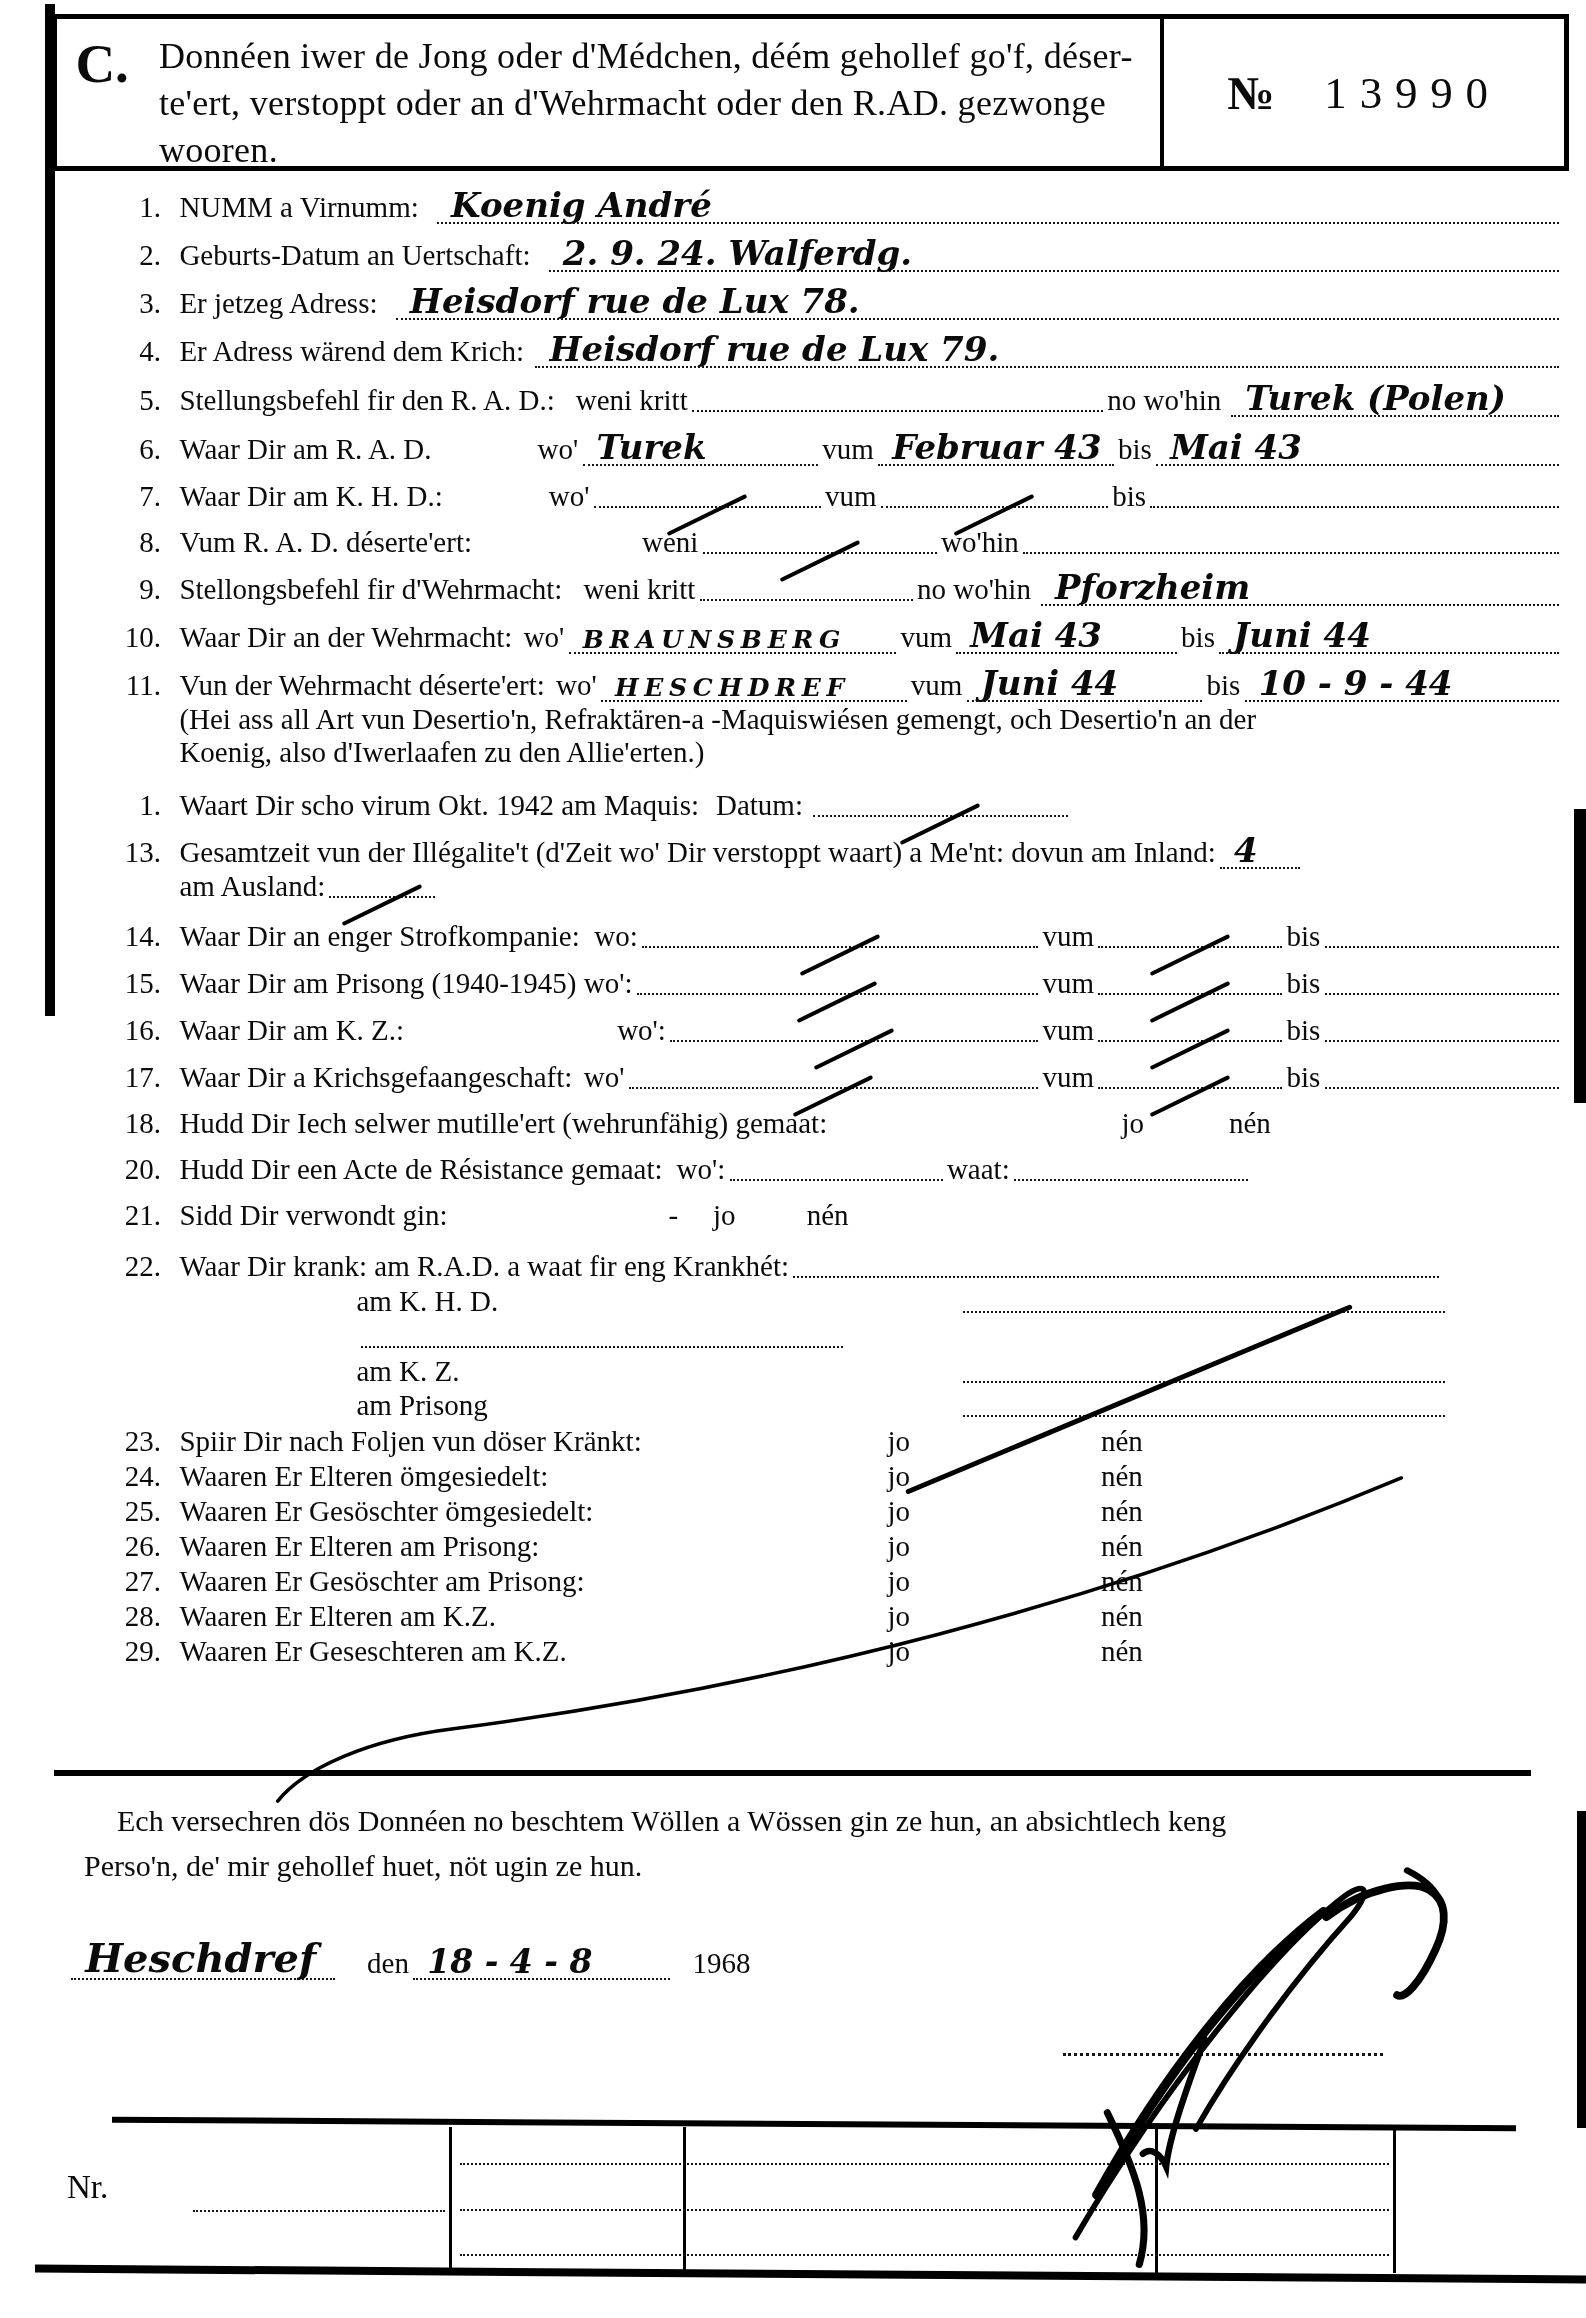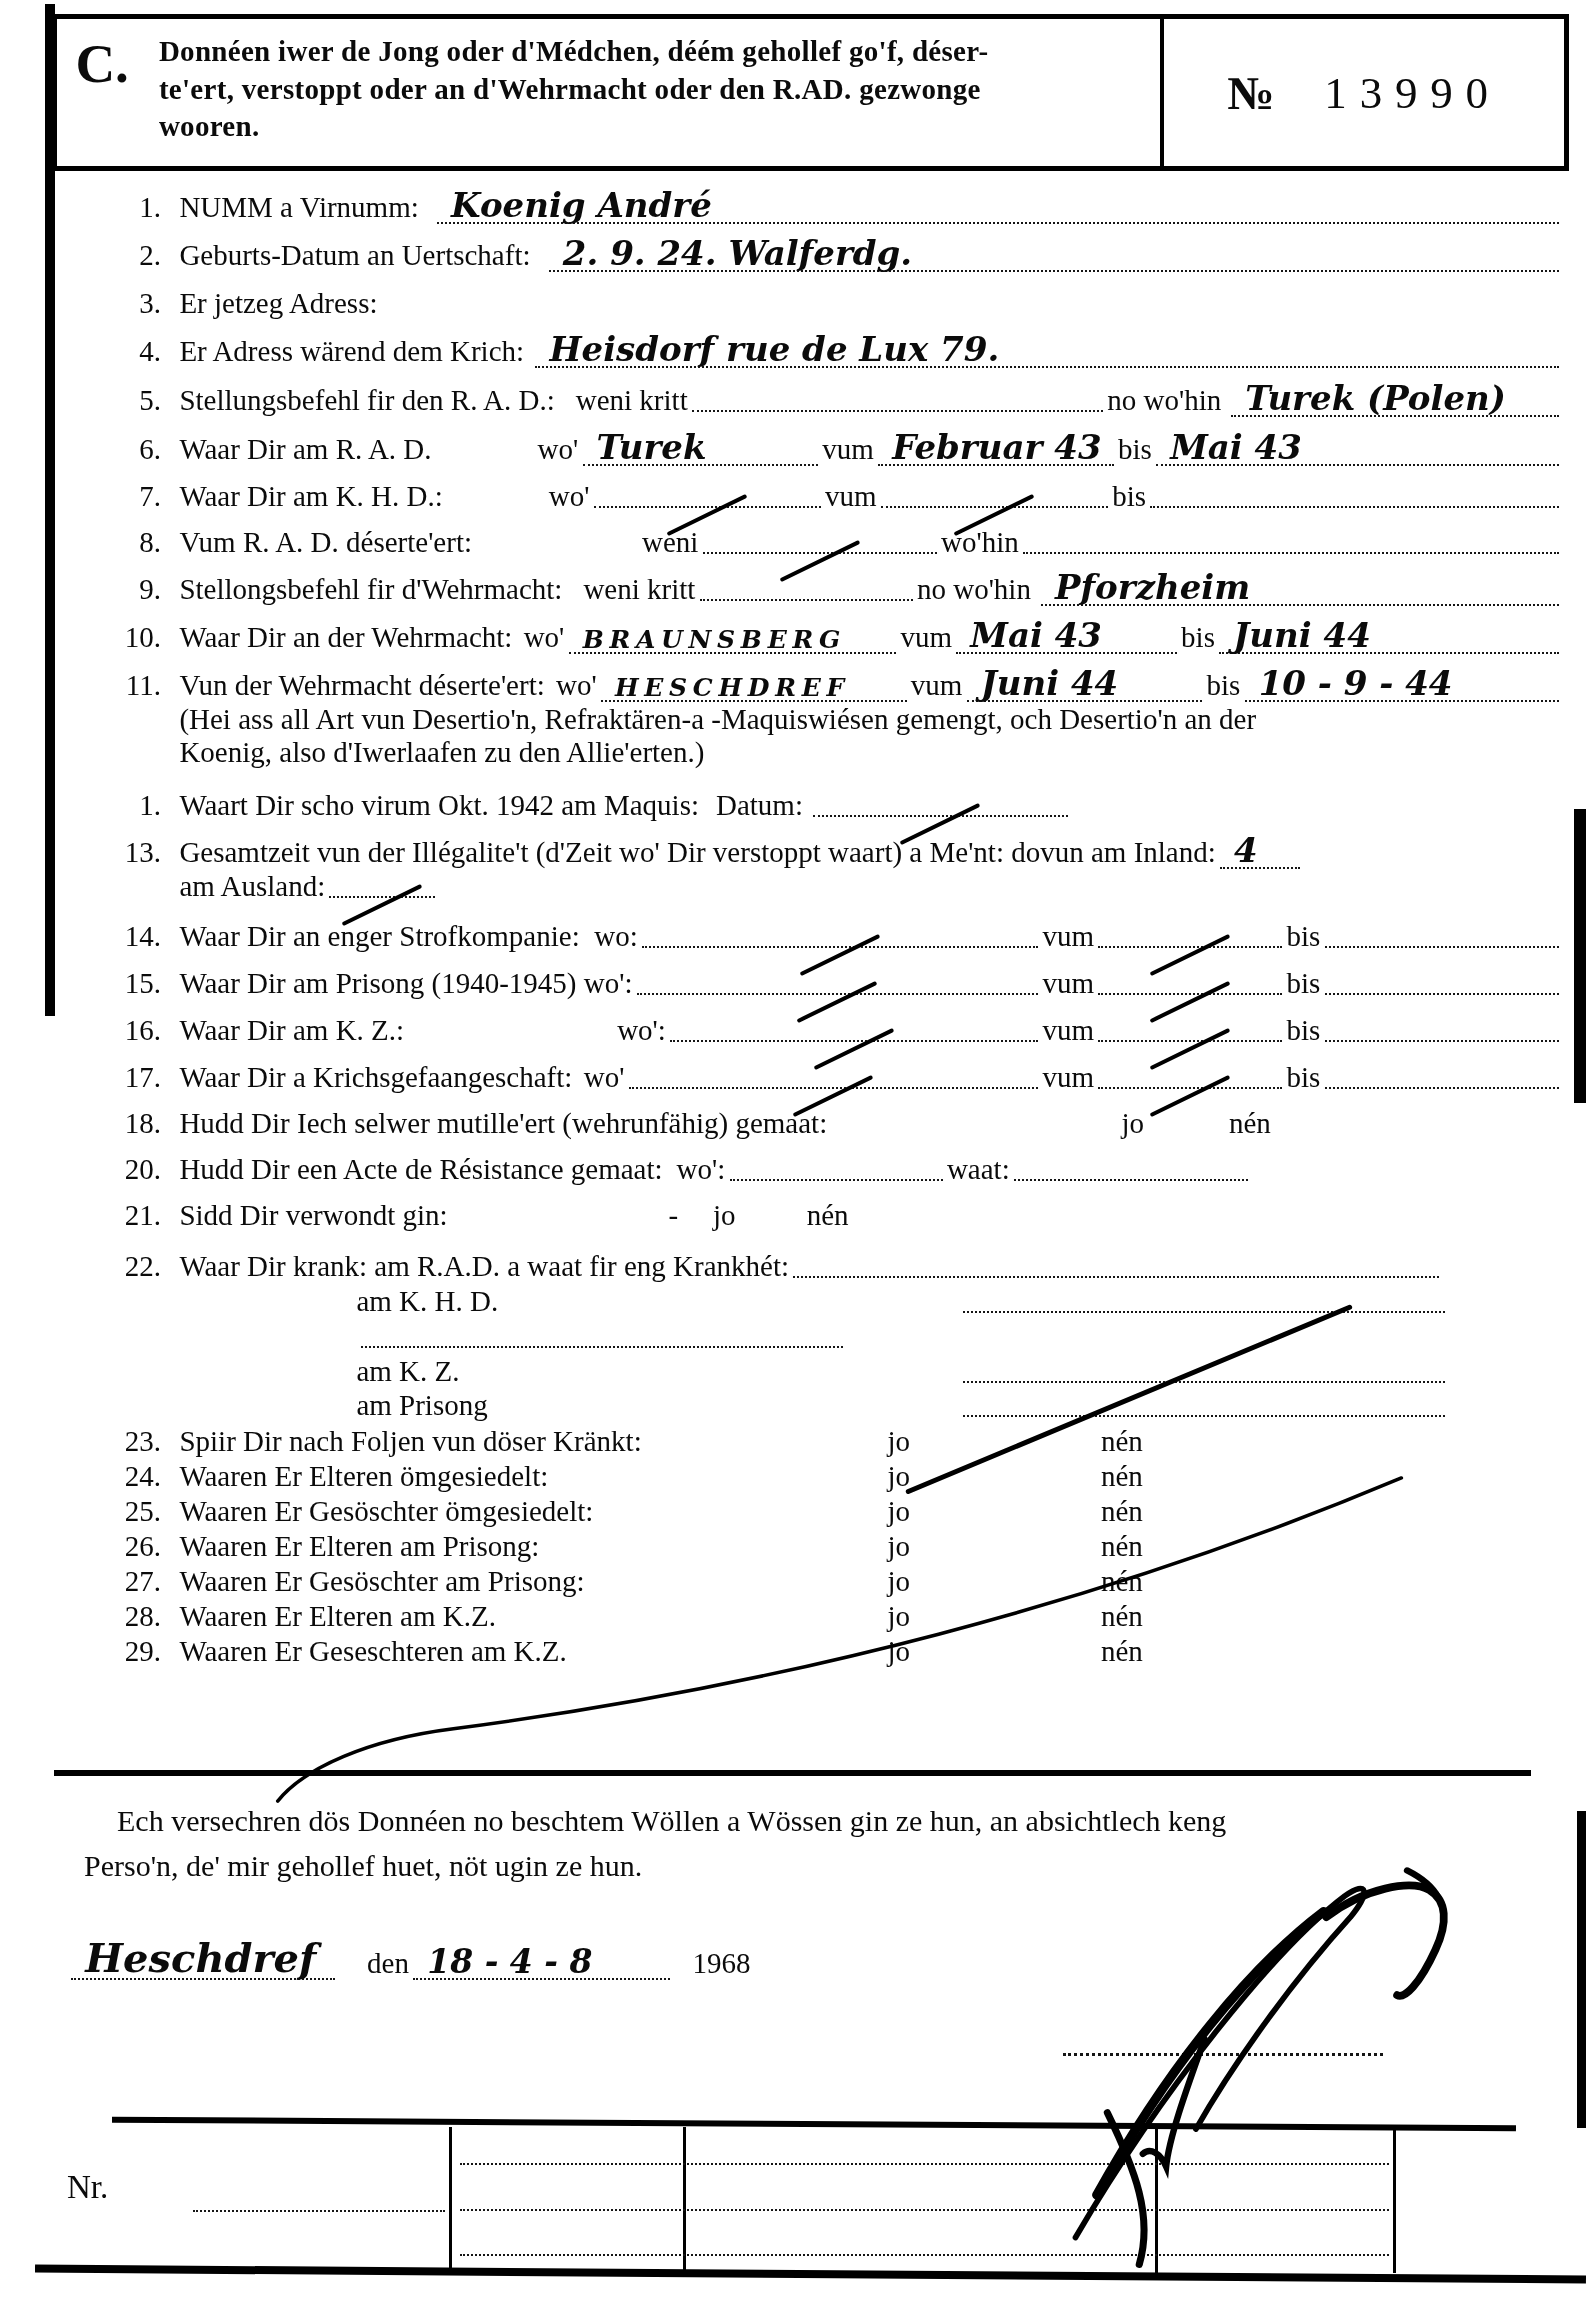--- a/index.html
+++ b/index.html
@@ -9,21 +9,21 @@
   }
   
   .bar{position:absolute;background:#000;}
   .bar-left{left:45px;top:4.3px;width:10px;height:1012px;}
   .bar-r1{left:1574px;top:809px;width:12.8px;height:294px;}
   .bar-r2{left:1577px;top:1811px;width:10px;height:317px;}
   
   .hbox{position:absolute;left:52px;top:14px;width:1517px;height:157px;border:5px solid #000;box-sizing:border-box;display:flex;}
   .hleft{flex:1;display:flex;padding-top:14px;}
   .hletter{font-size:55px;font-weight:700;padding:2.8px 30px 0 18.4px;line-height:1;}
-  .htitle{font-size:29px;font-weight:700;line-height:1.3;letter-spacing:0.3px;padding-right:14px;}
+  .htitle{font-size:36px;font-weight:400;line-height:1.3;letter-spacing:0.3px;padding-right:14px;}
   .hright{width:400px;border-left:4.3px solid #000;display:flex;align-items:center;justify-content:center;gap:50px;}
   .hno{font-size:47px;font-weight:700;}
   .hnum{font-size:45px;letter-spacing:12.8px;}
   
   .lines{position:absolute;left:106px;top:181px;right:24px;}
   .line{display:flex;align-items:flex-end;padding-bottom:4.3px;box-sizing:border-box;}
   .num{flex:none;width:55px;text-align:right;margin-right:18.4px;font-size:29px;}
   .lcontent{flex:1;display:flex;align-items:flex-end;min-width:0;}
   .print{flex:none;font-size:29px;white-space:pre;}
   .dotted{flex:none;border-bottom:2.8px dotted #151515;height:7px;margin:0 4.3px 5px 4.3px;position:relative;}
@@ -93,20 +93,21 @@
           <span class="print">Geburts-Datum an Uertschaft:</span>
           <span class="gapseg" style="width: 14px;"></span>
           <span class="hand" style="flex-grow: 1;">2. 9. 24.  Walferdg.</span>
         </div>
       </div>
       <div class="line" style="height: 48px;">
         <span class="num">3.</span>
         <div class="lcontent">
           <span class="print">Er jetzeg Adress:</span>
           <span class="gapseg" style="width: 14px;"></span>
+          <span class="hand" style="flex-grow: 1;">Heisdorf  rue  de  Lux 78.</span>
         </div>
       </div>
       <div class="line" style="height: 48px;">
         <span class="num">4.</span>
         <div class="lcontent">
           <span class="print">Er Adress wärend dem Krich:</span>
           <span class="gapseg" style="width: 7px;"></span>
           <span class="hand" style="flex-grow: 1;">Heisdorf  rue  de  Lux 79.</span>
         </div>
       </div>

